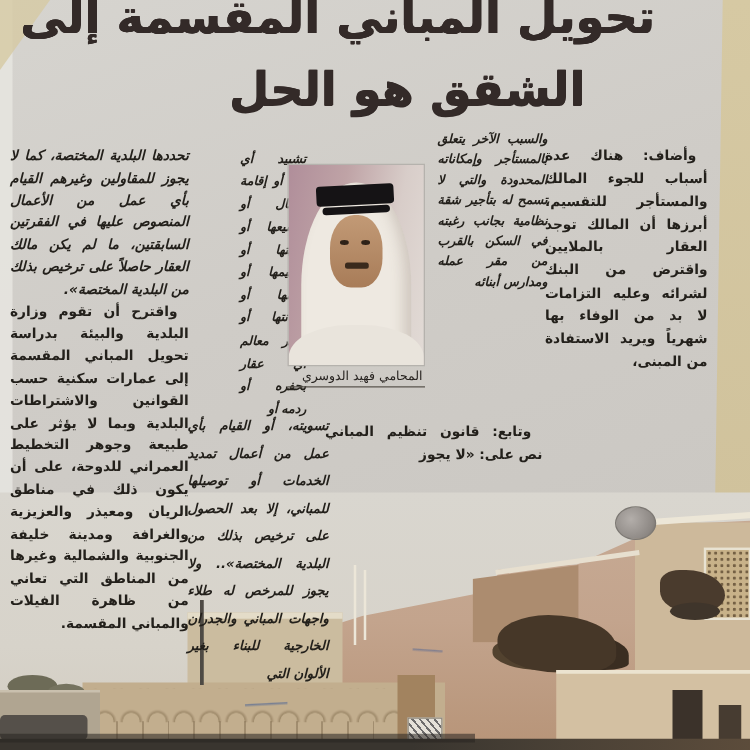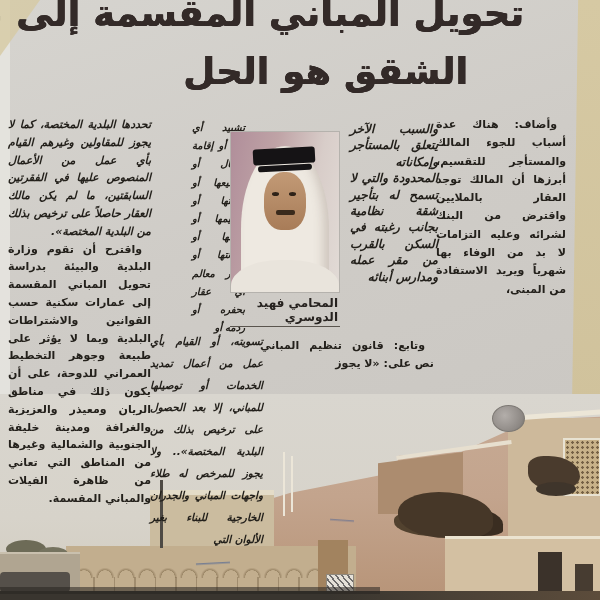--- a/index.html
+++ b/index.html
@@ -29,21 +29,21 @@
     font-size:37px;letter-spacing:-1px;direction:rtl;
     text-shadow:0.6px 0 0 var(--headline_ink),0 0.4px 0 var(--headline_ink);}
   .hl1{right:76px;top:-8px;}
   .hl2{right:132px;top:50px;}
 
   
   .col{direction:rtl;text-align:justify;color:var(--ink);font-weight:700;z-index:3;}
   .col p{margin:0;text-indent:9px;}
   .col p.noind{text-indent:0;font-style:italic;}
   .c1{left:436px;top:116px;width:130px;font-size:11px;line-height:18.3px;}
-  .c2a{left:350px;top:121px;width:88px;font-size:12px;line-height:16.4px;}
+  .c2a{left:350px;top:104px;width:88px;font-size:10px;line-height:16.4px;}
   .c2b{left:260px;top:337px;width:174px;font-size:11px;line-height:17.6px;}
   .c3a{left:192px;top:119px;width:53px;font-size:10px;line-height:18.2px;word-spacing:-0.5px;}
   .c3b{left:150px;top:330px;width:113px;font-size:10.5px;line-height:22px;}
   .c4{left:8px;top:116px;width:143px;font-size:11px;line-height:17.8px;}
 
   
   .portrait{left:230px;top:131px;width:110px;z-index:3;}
   .pphoto{position:relative;height:160px;overflow:hidden;border:1px solid #b5b2ad;
     background:linear-gradient(100deg,var(--portrait_mauve) 0%,#bfa3a6 35%,#d8cdc9 70%,#e2dbd6 100%);}
   .ghutra{position:absolute;left:10px;top:14px;width:88px;height:150px;background:var(--headdress_white);
@@ -52,21 +52,21 @@
     border-radius:3px;transform:rotate(-3deg);}
   .agal2{position:absolute;left:27px;top:33px;width:54px;height:6px;background:var(--agal_black);
     border-radius:3px;transform:rotate(-3deg);}
   .pface{position:absolute;left:33px;top:40px;width:42px;height:58px;
     background:linear-gradient(180deg,#c29a76,#a87c58);border-radius:46% 46% 40% 40%;}
   .eye{position:absolute;width:7px;height:3.5px;background:#2e2218;border-radius:50%;top:60px;}
   .eyeL{left:41px;} .eyeR{left:58px;}
   .mustache{position:absolute;left:45px;top:78px;width:19px;height:5px;background:#3a2a1c;border-radius:2px;}
   .thobe{position:absolute;left:0;bottom:0;width:100%;height:32px;background:#e9e4dc;
     border-radius:45% 45% 0 0/80% 80% 0 0;}
-  .pcap{direction:rtl;text-align:right;font-size:12px;font-weight:700;color:#26221f;
+  .pcap{direction:rtl;text-align:right;font-size:10px;font-weight:400;color:#26221f;
     padding:3px 2px 2px 0;border-bottom:1.5px solid #5a554e;}
 
   
   .street{left:0;top:394px;width:600px;height:206px;overflow:hidden;z-index:1;
     background:linear-gradient(180deg,var(--photo_sky) 0%,#d7d3ca 60%,#d2ccc0 100%);}
   .main-bld{position:absolute;left:270px;top:0;width:330px;height:206px;
     background:linear-gradient(180deg,#c7ab95 0%,var(--building_pink) 50%,#b79478 100%);
     clip-path:polygon(0% 51%,6% 48%,38% 38%,39% 30%,58% 28%,72% 18%,73% 13%,100% 11%,100% 100%,0% 100%);}
   .parapet1{position:absolute;left:500px;top:19px;width:102px;height:5px;background:#ece6d7;transform:rotate(-4deg);}
   .parapet2{position:absolute;left:396px;top:54px;width:116px;height:4px;background:#e7dfcf;transform:rotate(-8deg);}

